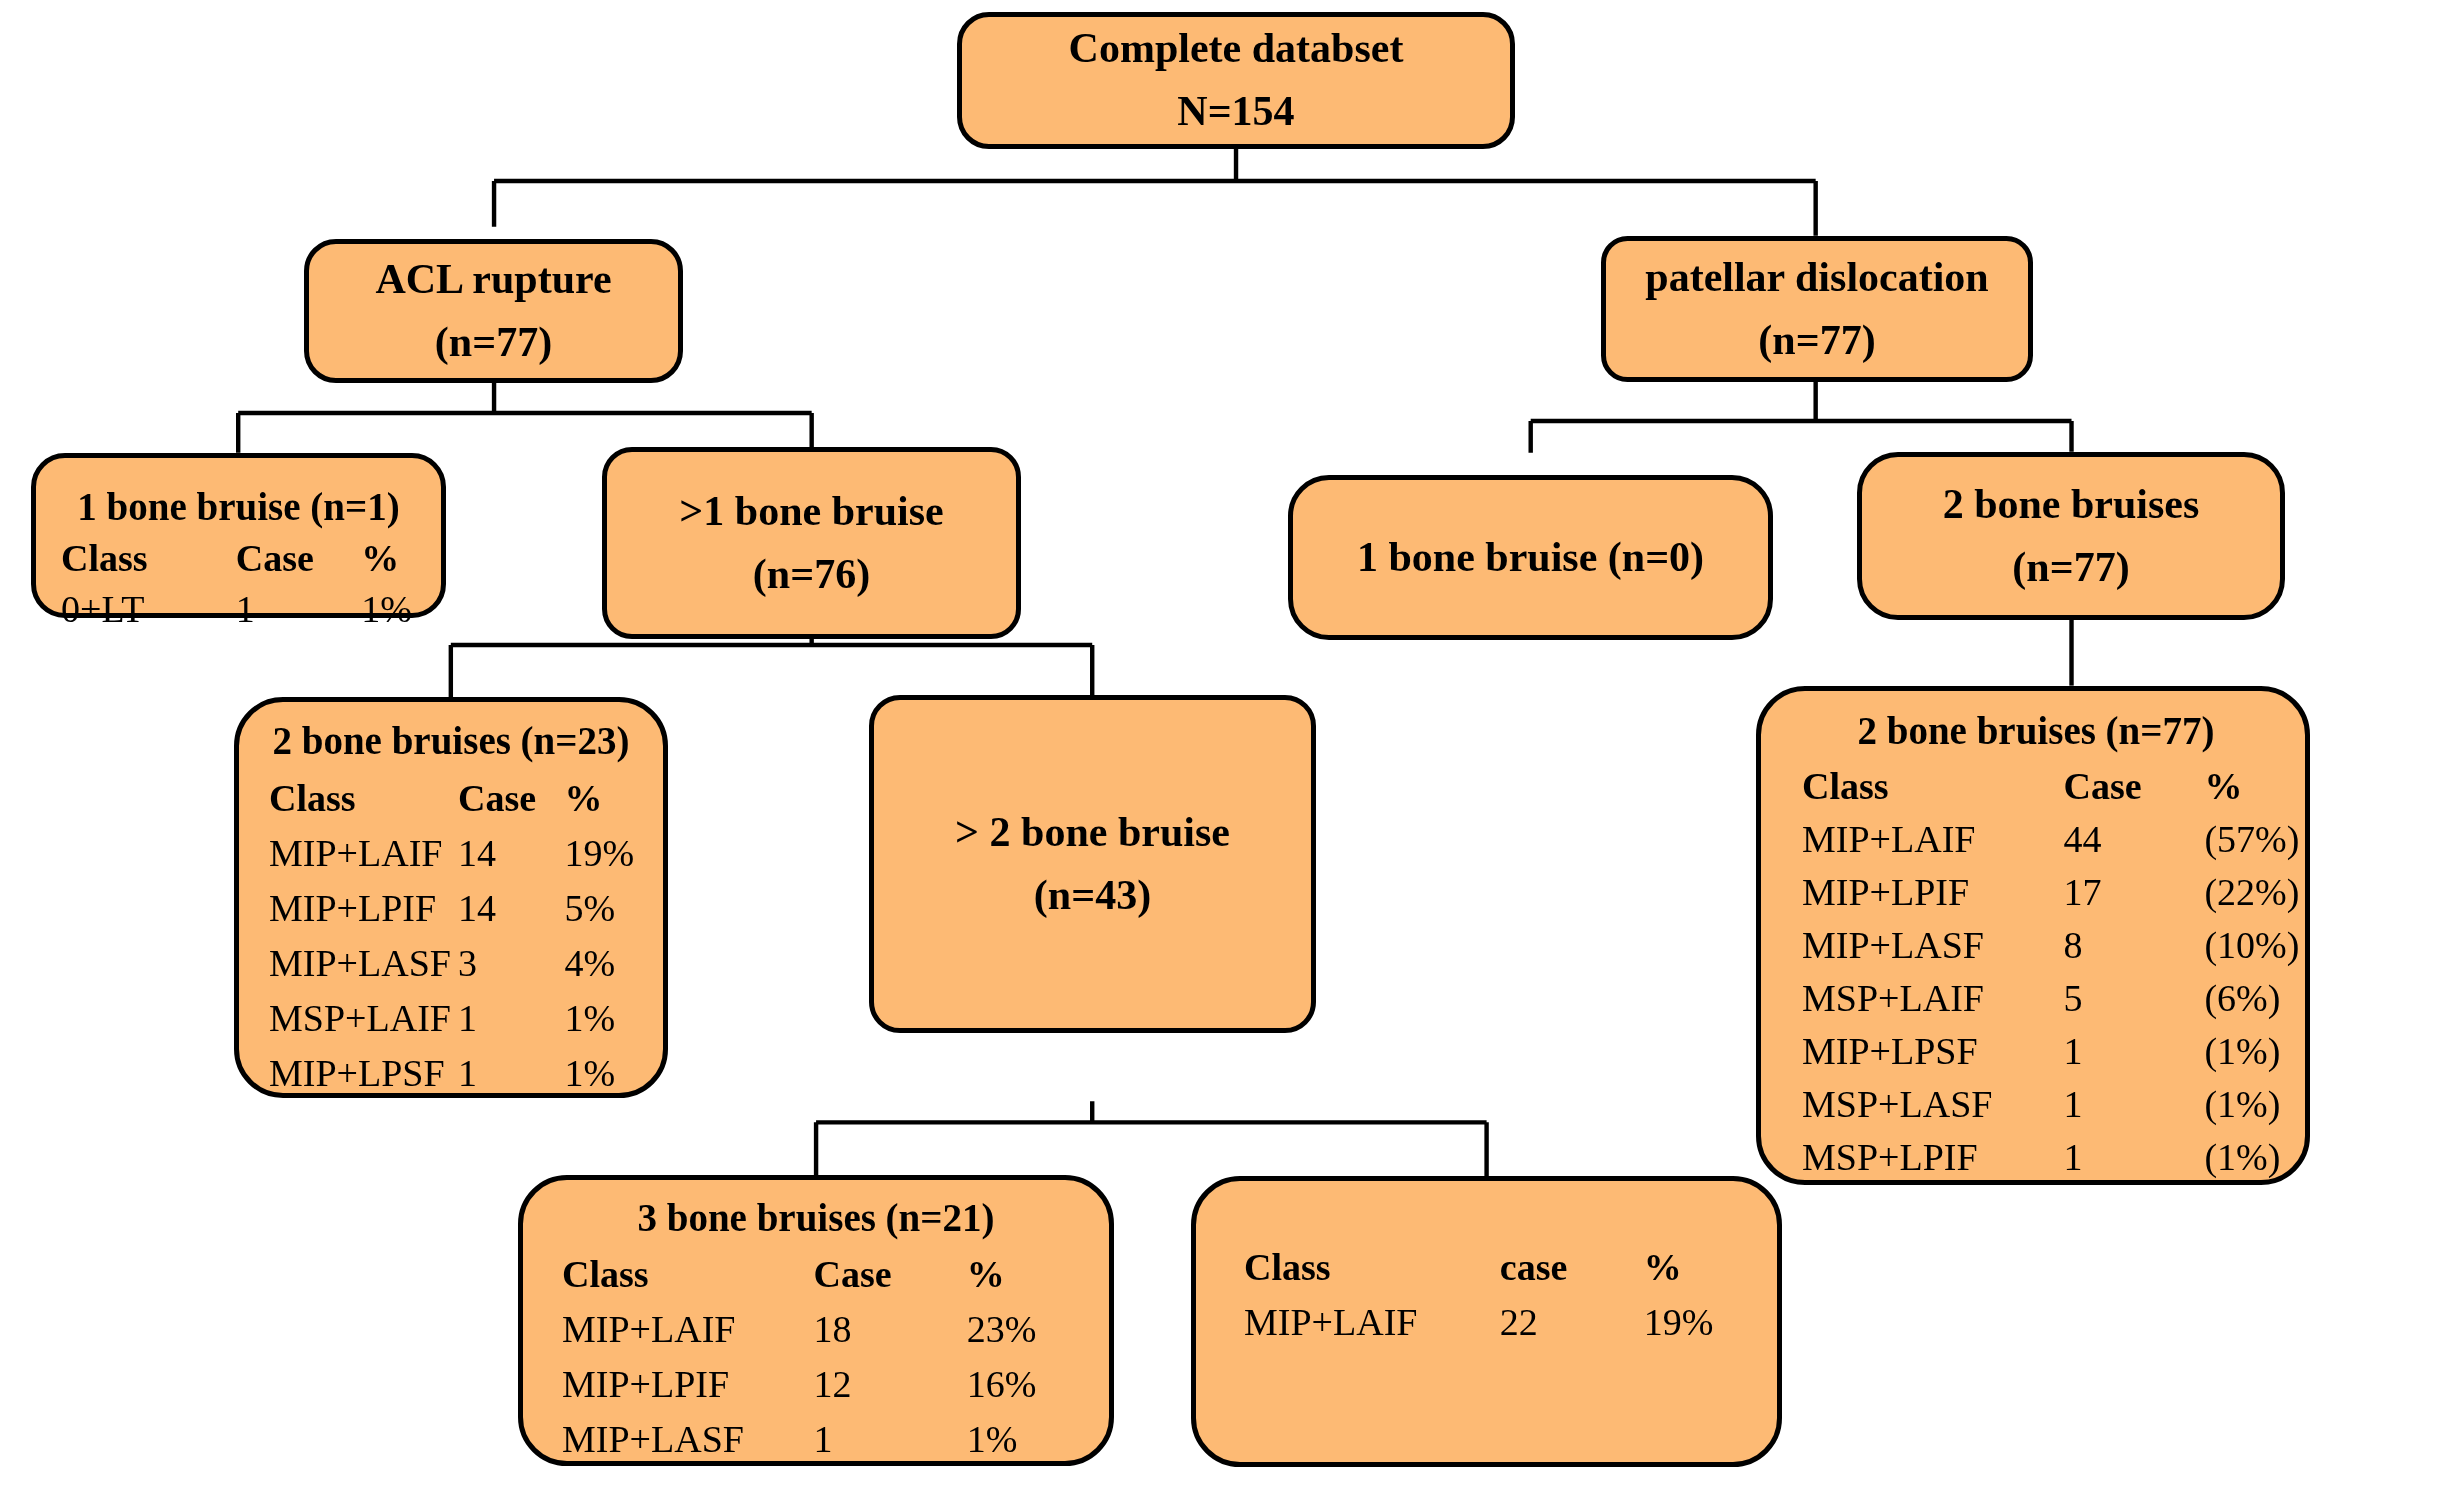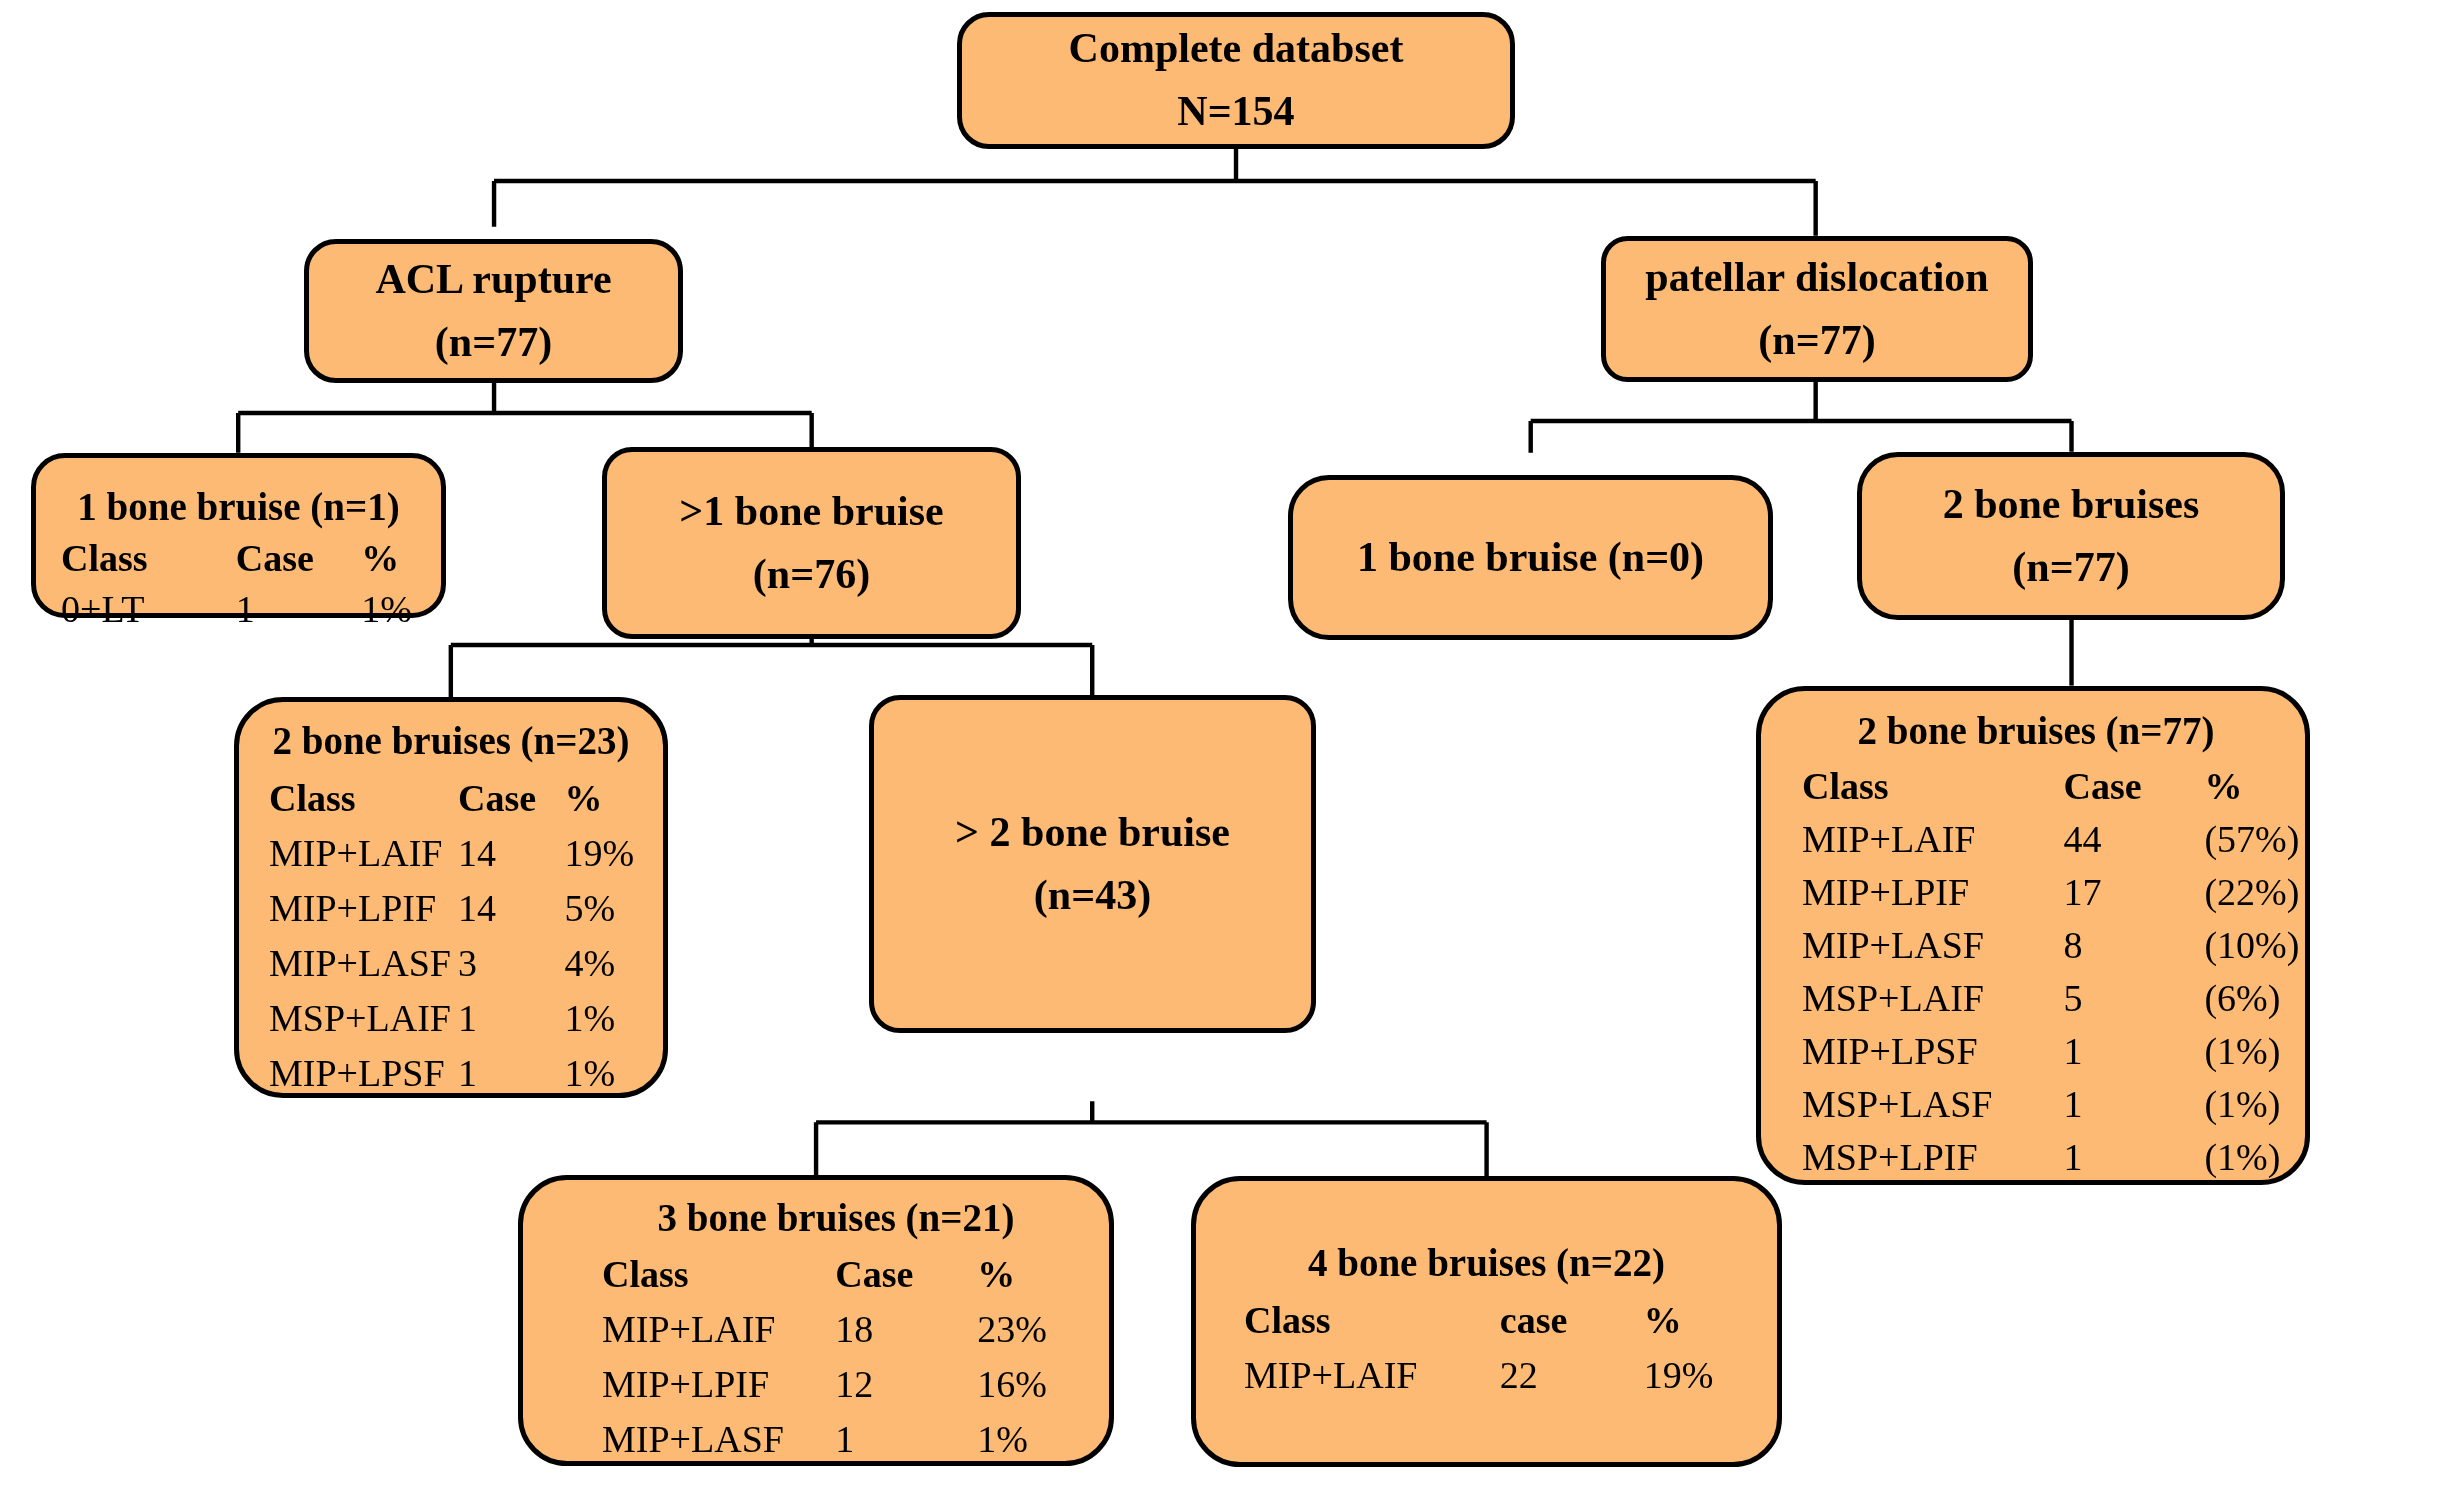--- a/index.html
+++ b/index.html
@@ -17,21 +17,21 @@
   .grid span{white-space:nowrap;font-size:38px;}
   .grid .h{font-weight:bold;}
   
   .g-1bb{grid-template-columns:46% 33% 21%;line-height:51px;padding:1.8px 0 0 25px;}
   .g-2bb23{grid-template-columns:48% 27% 25%;line-height:55px;padding:3.5px 0 0 30px;}
   .g-3bb{grid-template-columns:46% 28% 26%;line-height:55px;padding:3.5px 0 0 39px;}
   .g-4bb{grid-template-columns:48% 27% 25%;line-height:55px;padding:3.5px 0 0 48px;}
   .g-2bb77{grid-template-columns:52% 28% 20%;line-height:53px;padding:3.5px 0 0 35px;}
   .t-1bb{padding-top:24px;}   .t-1bb .tbl-title{line-height:49px;}
   .t-2bb23{padding-top:12.4px;} .t-2bb23 .tbl-title{line-height:53px;}
-  .t-3bb{padding-top:10.6px;padding-left:40px;}   .t-3bb .tbl-title{line-height:53px;}
+  .t-3bb{padding-top:10.6px;}   .t-3bb .tbl-title{line-height:53px;}
   .t-4bb{padding-top:55px;}   .t-4bb .tbl-title{line-height:53px;}
   .t-2bb77{padding-top:14px;} .t-2bb77 .tbl-title{line-height:51px;}
 </style>
 </head>
 <body>
 
 <div id="canvas">
 
   <svg class="wires" viewBox="0 0 2777 1709" fill="none" stroke="#000000" stroke-width="5">
     <path d="M1401 168 V205 M560 205 H2058 M560 205 V257 M2058 205 V267"></path>
@@ -154,21 +154,20 @@
       <span>MIP+LPIF</span>
       <span>12</span>
       <span>16%</span>
       <span>MIP+LASF</span>
       <span>1</span>
       <span>1%</span>
     </div>
   </div>
 
   <div class="box tblbox t-4bb" style="left:1191px;top:1176px;width:591px;height:291px;">
-    <div class="tbl-title">4 bone bruises (n=22)</div>
     <div class="grid g-4bb">
       <span class="h">Class</span>
       <span class="h">case</span>
       <span class="h">%</span>
       <span>MIP+LAIF</span>
       <span>22</span>
       <span>19%</span>
     </div>
   </div>
 

